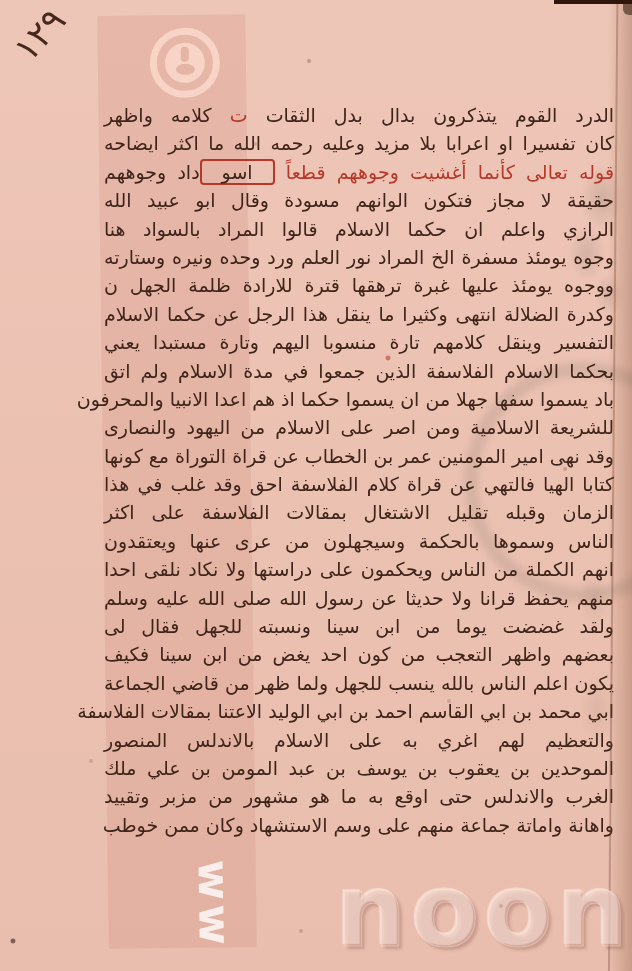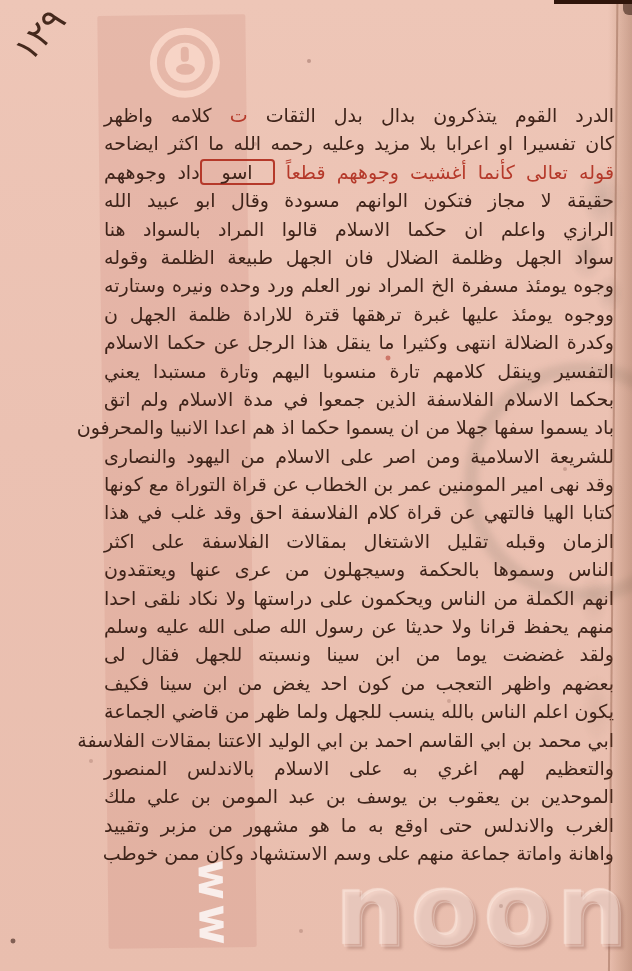--- a/index.html
+++ b/index.html
@@ -146,21 +146,20 @@
   <div class="stain1"></div>
   <div class="stain2"></div>
   <div class="ghost-circle"></div>
 
   <div class="textblock">
     <div class="line"><span>الدرد القوم يتذكرون بدال بدل الثقات</span> <span class="red">ت</span> <span>كلامه واظهر</span></div>
     <div class="line"><span>كان تفسيرا او اعرابا بلا مزيد وعليه رحمه الله ما اكثر ايضاحه</span></div>
     <div class="line"><span class="red">قوله تعالى كأنما أغشيت وجوههم قطعاً</span> <span class="redbox">اسو</span><span>داد وجوههم</span></div>
     <div class="line"><span>حقيقة لا مجاز فتكون الوانهم مسودة وقال ابو عبيد الله</span></div>
     <div class="line"><span>الرازي واعلم ان حكما الاسلام قالوا المراد بالسواد هنا</span></div>
-    <div class="line"><span>سواد الجهل وظلمة الضلال فان الجهل طبيعة الظلمة وقوله</span></div>
     <div class="line"><span>وجوه يومئذ مسفرة الخ المراد نور العلم ورد وحده ونيره وستارته</span></div>
     <div class="line"><span>ووجوه يومئذ عليها غبرة ترهقها قترة للارادة ظلمة الجهل ن</span></div>
     <div class="line"><span>وكدرة الضلالة انتهى وكثيرا ما ينقل هذا الرجل عن حكما الاسلام</span></div>
     <div class="line"><span>التفسير وينقل كلامهم تارة منسوبا اليهم وتارة مستبدا يعني</span></div>
     <div class="line"><span>بحكما الاسلام الفلاسفة الذين جمعوا في مدة الاسلام ولم اتق</span></div>
     <div class="line"><span>باد يسموا سفها جهلا من ان يسموا حكما اذ هم اعدا الانبيا والمحرفون</span></div>
     <div class="line"><span>للشريعة الاسلامية ومن اصر على الاسلام من اليهود والنصارى</span></div>
     <div class="line"><span>وقد نهى امير المومنين عمر بن الخطاب عن قراة التوراة مع كونها</span></div>
     <div class="line"><span>كتابا الهيا فالتهي عن قراة كلام الفلاسفة احق وقد غلب في هذا</span></div>
     <div class="line"><span>الزمان وقبله تقليل الاشتغال بمقالات الفلاسفة على اكثر</span></div>

